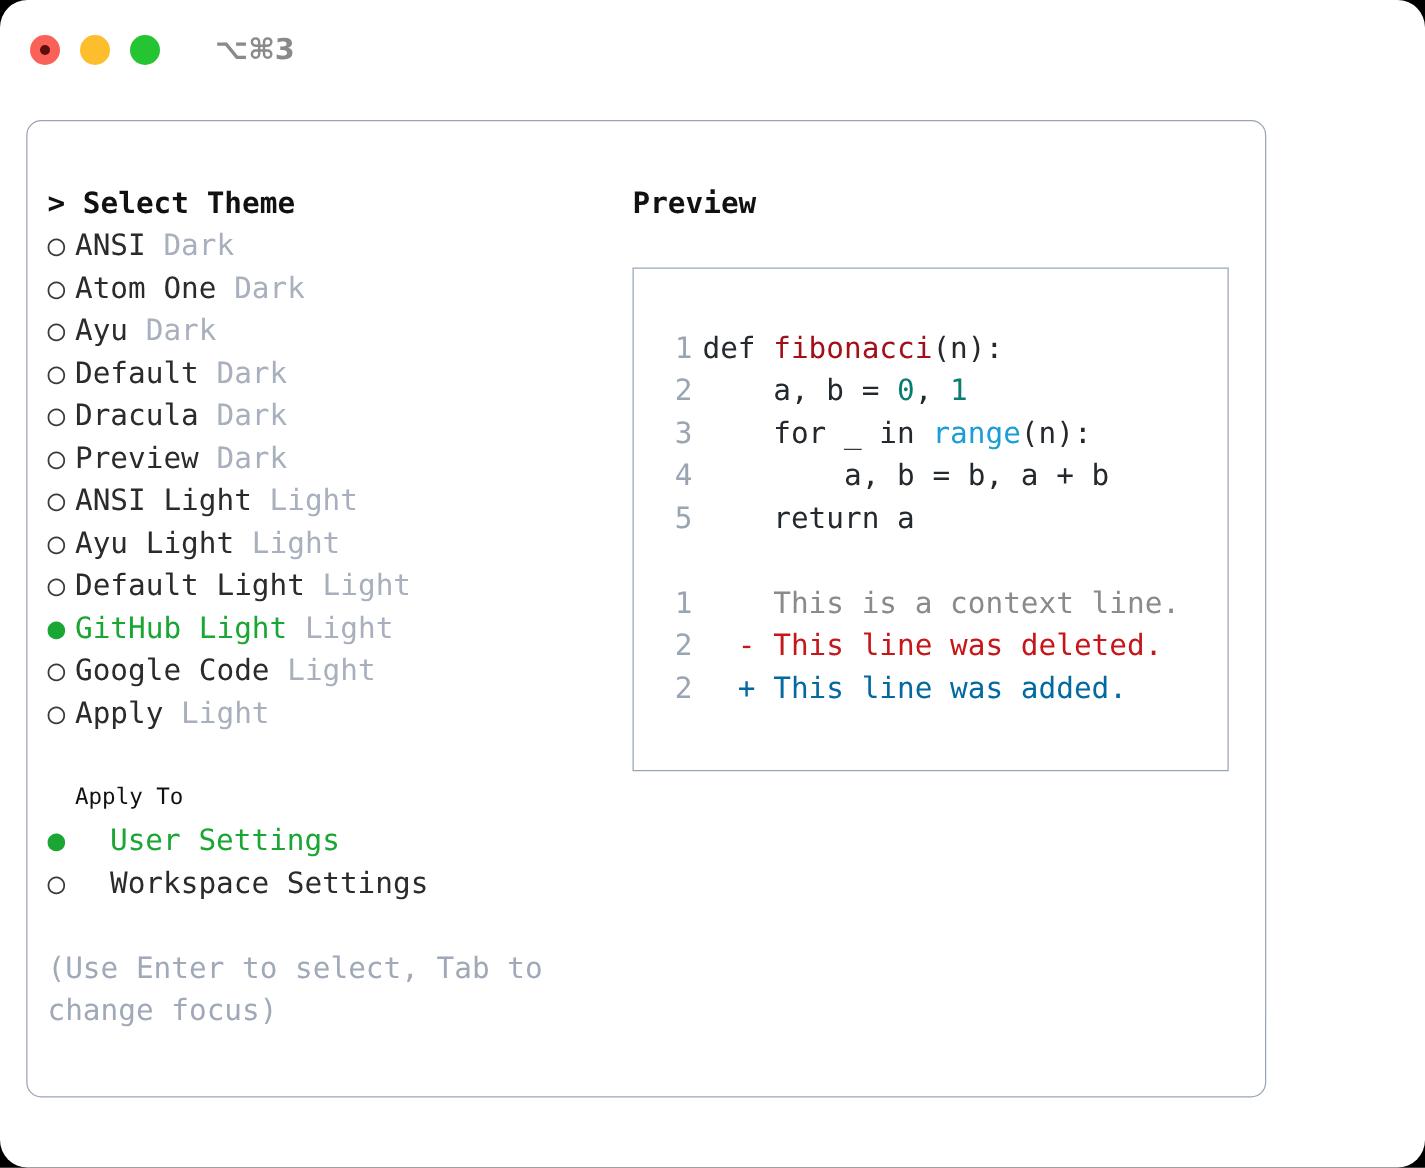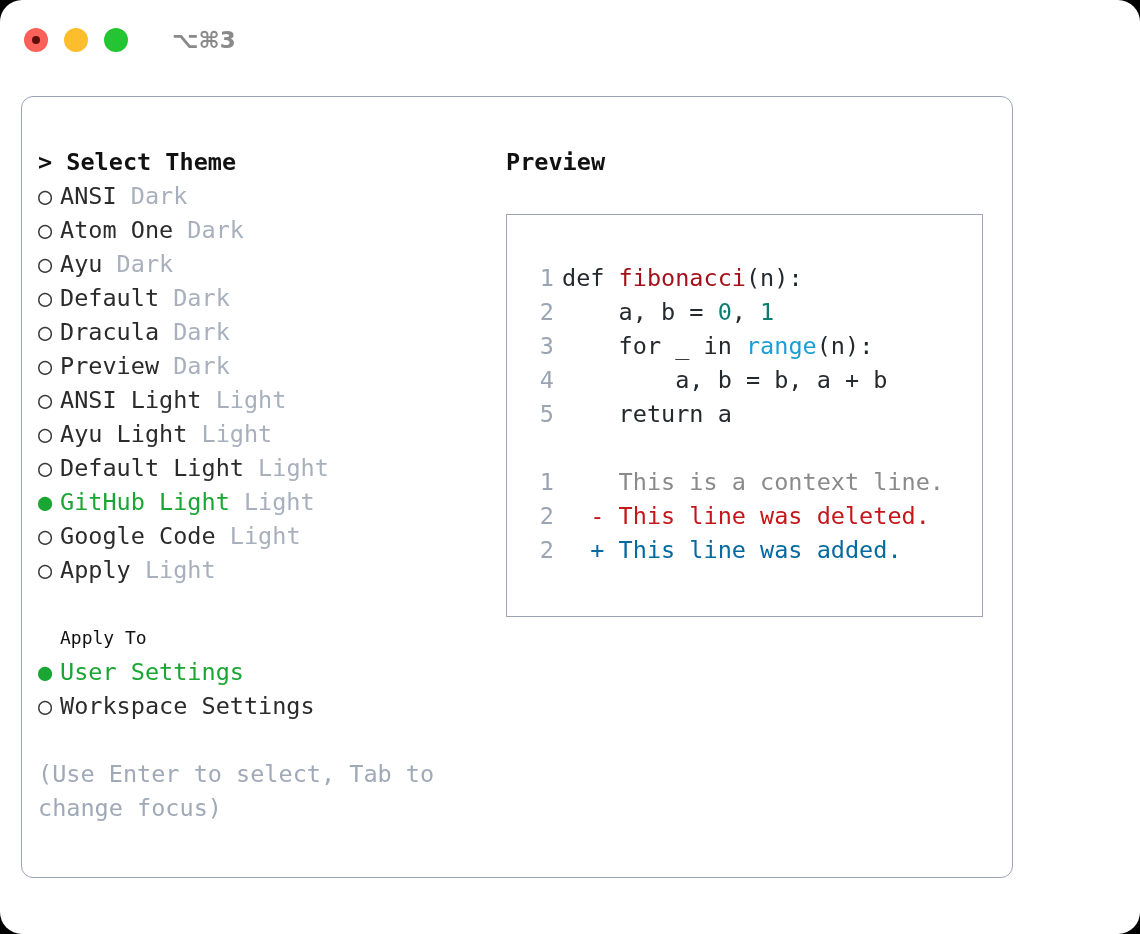--- a/index.html
+++ b/index.html
@@ -131,21 +131,21 @@
     padding-left: 22px;
   }
 
   .apply-row {
     display: flex;
     align-items: baseline;
     font-size: 23.5px;
     line-height: 34px;
     white-space: pre;
   }
-  .apply-row .label { color: #2b2b2b; }
+  .apply-row .label { color: #2b2b2b; margin-left: 28px; }
   .apply-row.selected .label { color: #1aa633; }
 
   #hint {
     margin-top: 34px;
     font-size: 23.5px;
     line-height: 34px;
     color: #9fa9b8;
     width: 400px;
     white-space: pre-wrap;
     word-break: break-word;

